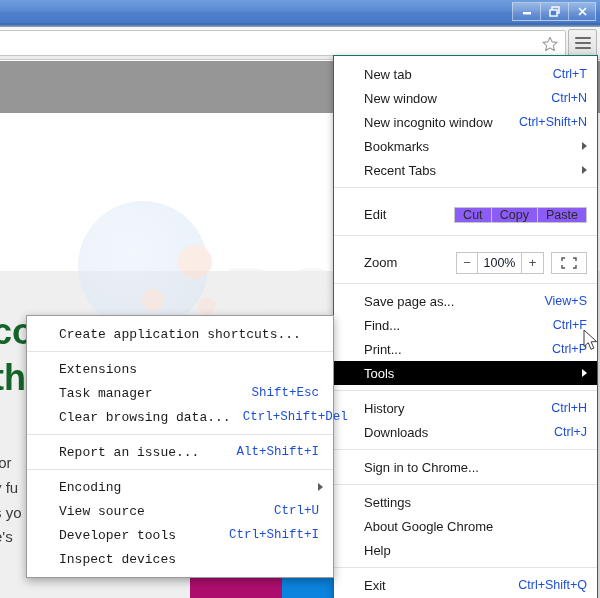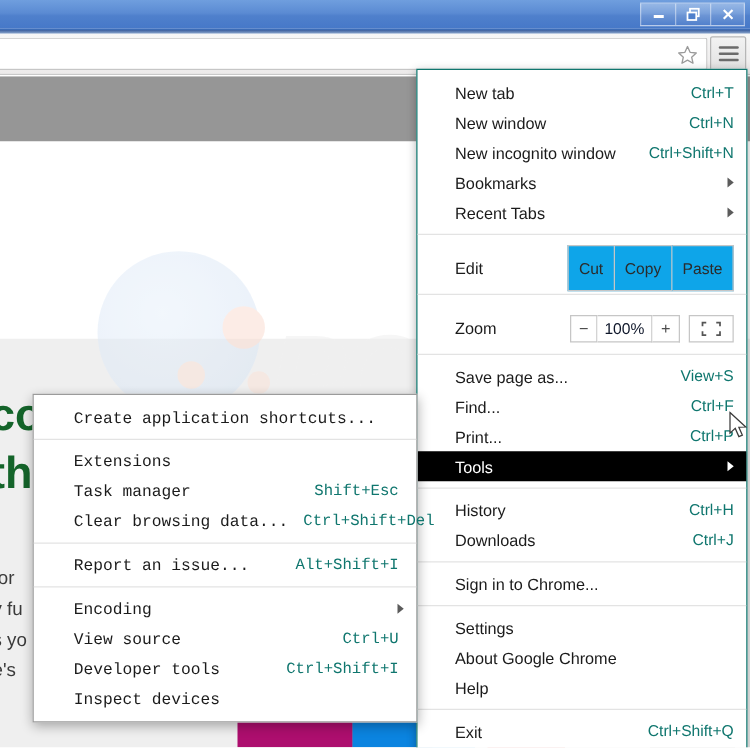--- a/index.html
+++ b/index.html
@@ -166,21 +166,21 @@
   }
   .mi {
     position: relative;
     height: 24px;
     display: flex; align-items: center;
     padding: 0 10px 0 30px;
     font-size: 13px; color: #1b1b1b;
     white-space: nowrap;
   }
   .mi .label { flex: 1 1 auto; }
-  .mi .accel { color: #0f766e; font-size: 12.5px; padding-left: 12px; }
+  .mi .accel { color: #1d4ed8; font-size: 12.5px; padding-left: 12px; }
   .mi .caret {
     position: absolute; right: 10px; top: 50%; margin-top: -4px;
     width: 0; height: 0;
     border-left: 5px solid #5b5b5b;
     border-top: 4px solid transparent;
     border-bottom: 4px solid transparent;
   }
   .mi.highlight {
     background: #000000;
     color: #ffffff;
@@ -192,24 +192,24 @@
   
   .mi-row {
     height: 31px;
     display: flex; align-items: center;
     padding: 0 10px 0 30px;
     font-size: 13px; color: #1b1b1b; margin-top: 11px;
   }
   .mi-row .rowlabel { flex: 1 1 auto; }
   .btn-group { display: flex; }
   .mini-btn {
-    height: 37px; min-width: 38px; padding: 0 8px;
+    height: 16px; min-width: 38px; padding: 0 8px;
     display: flex; align-items: center; justify-content: center;
     font-size: 12.5px; color: #2b2b2b;
-    background: #0ea5e9;
+    background: #8b5cf6;
     border: 1px solid #c6c6c6;
     border-left: none;
   }
   .mini-btn:first-child { border-left: 1px solid #c6c6c6; }
   .zoom-controls { display: flex; align-items: center; gap: 7px; }
   .zoom-group { display: flex; }
   .zm {
     height: 22px; width: 22px;
     display: flex; align-items: center; justify-content: center;
     font-size: 13px; color: #4d4d4d;

